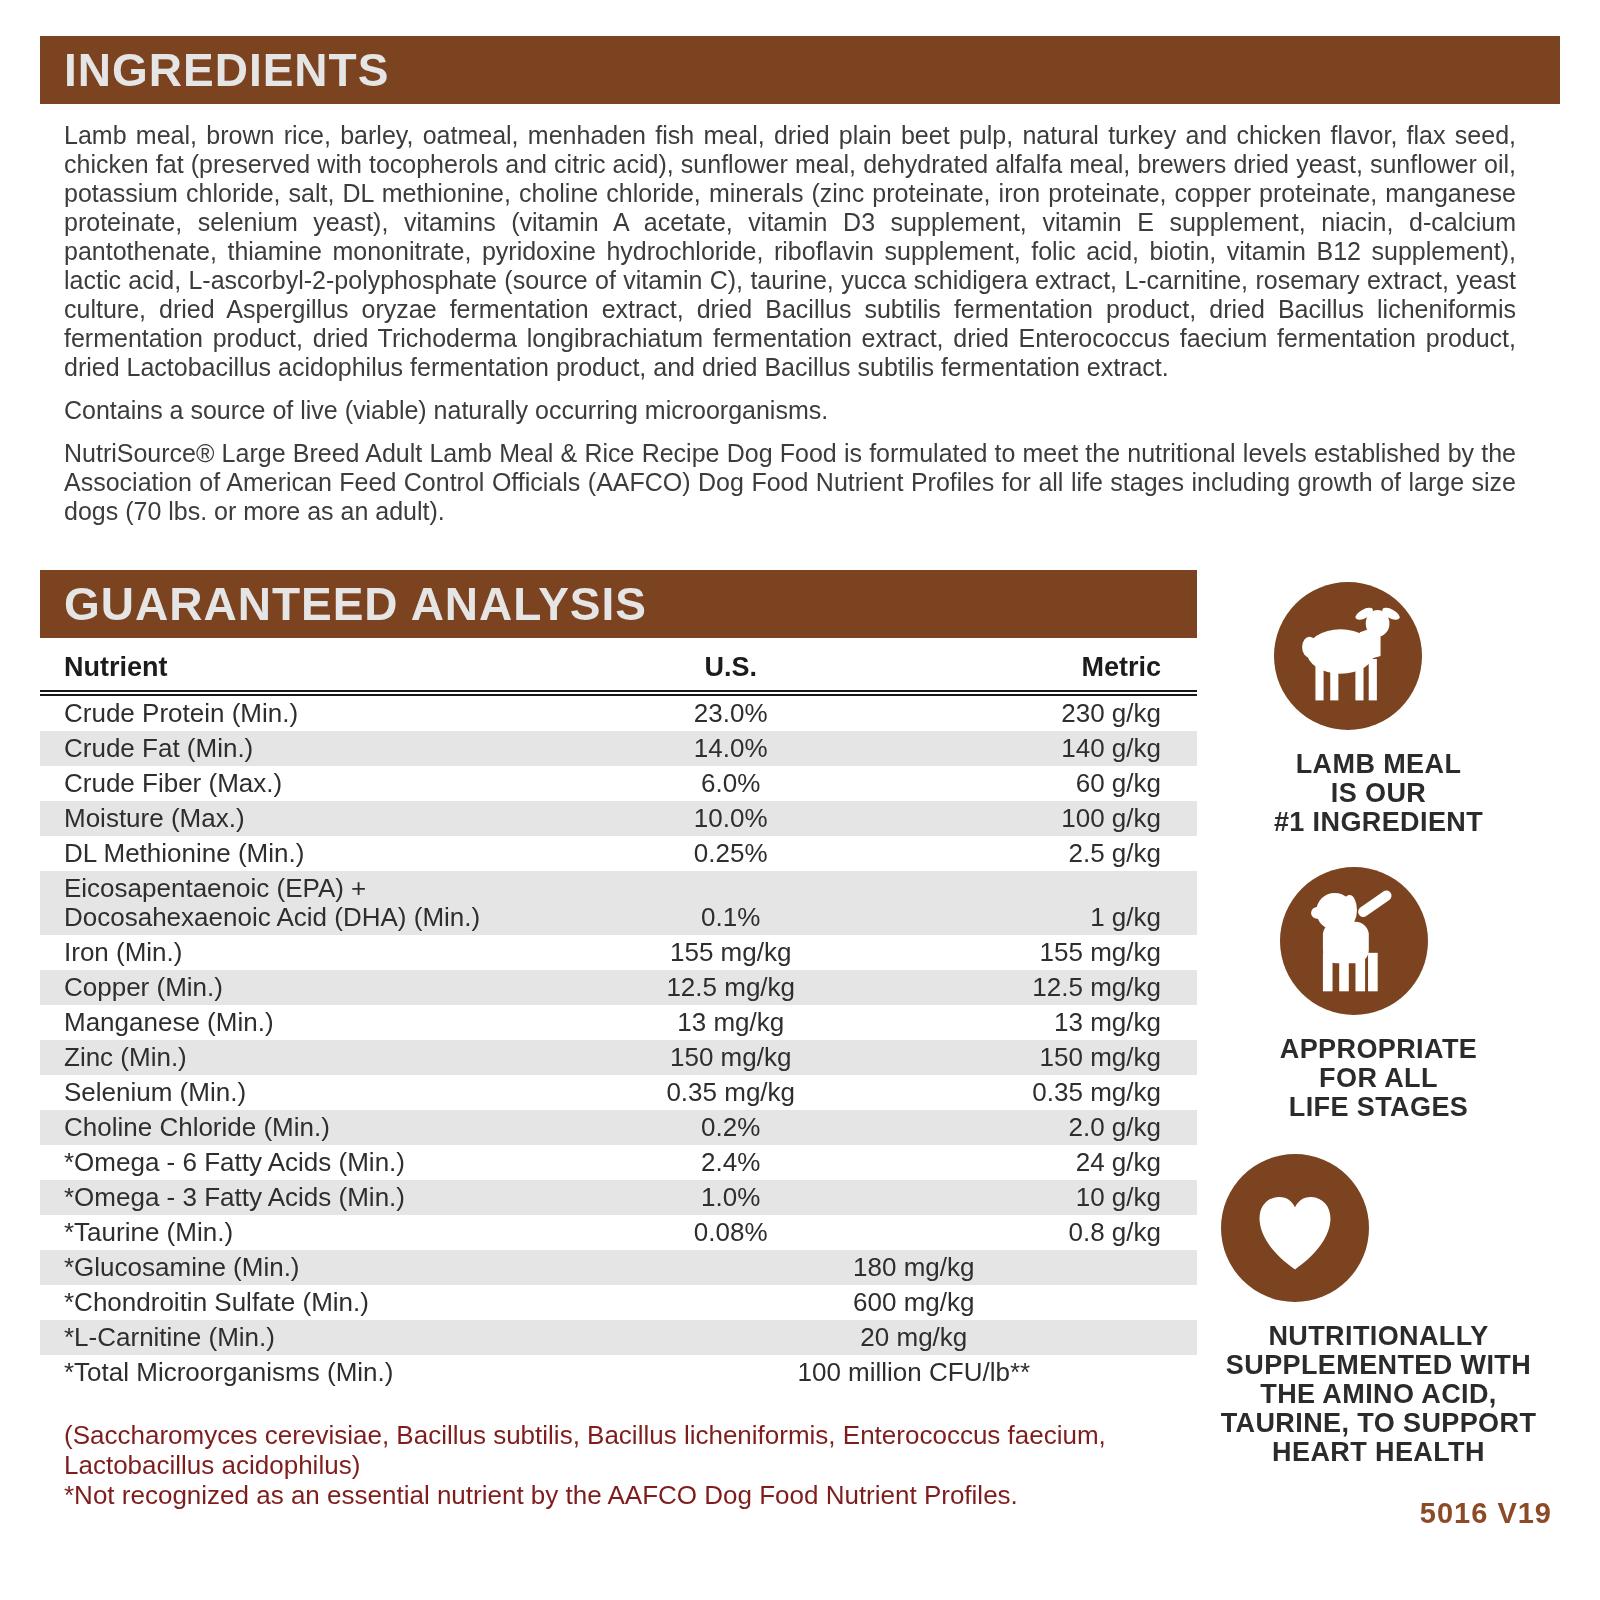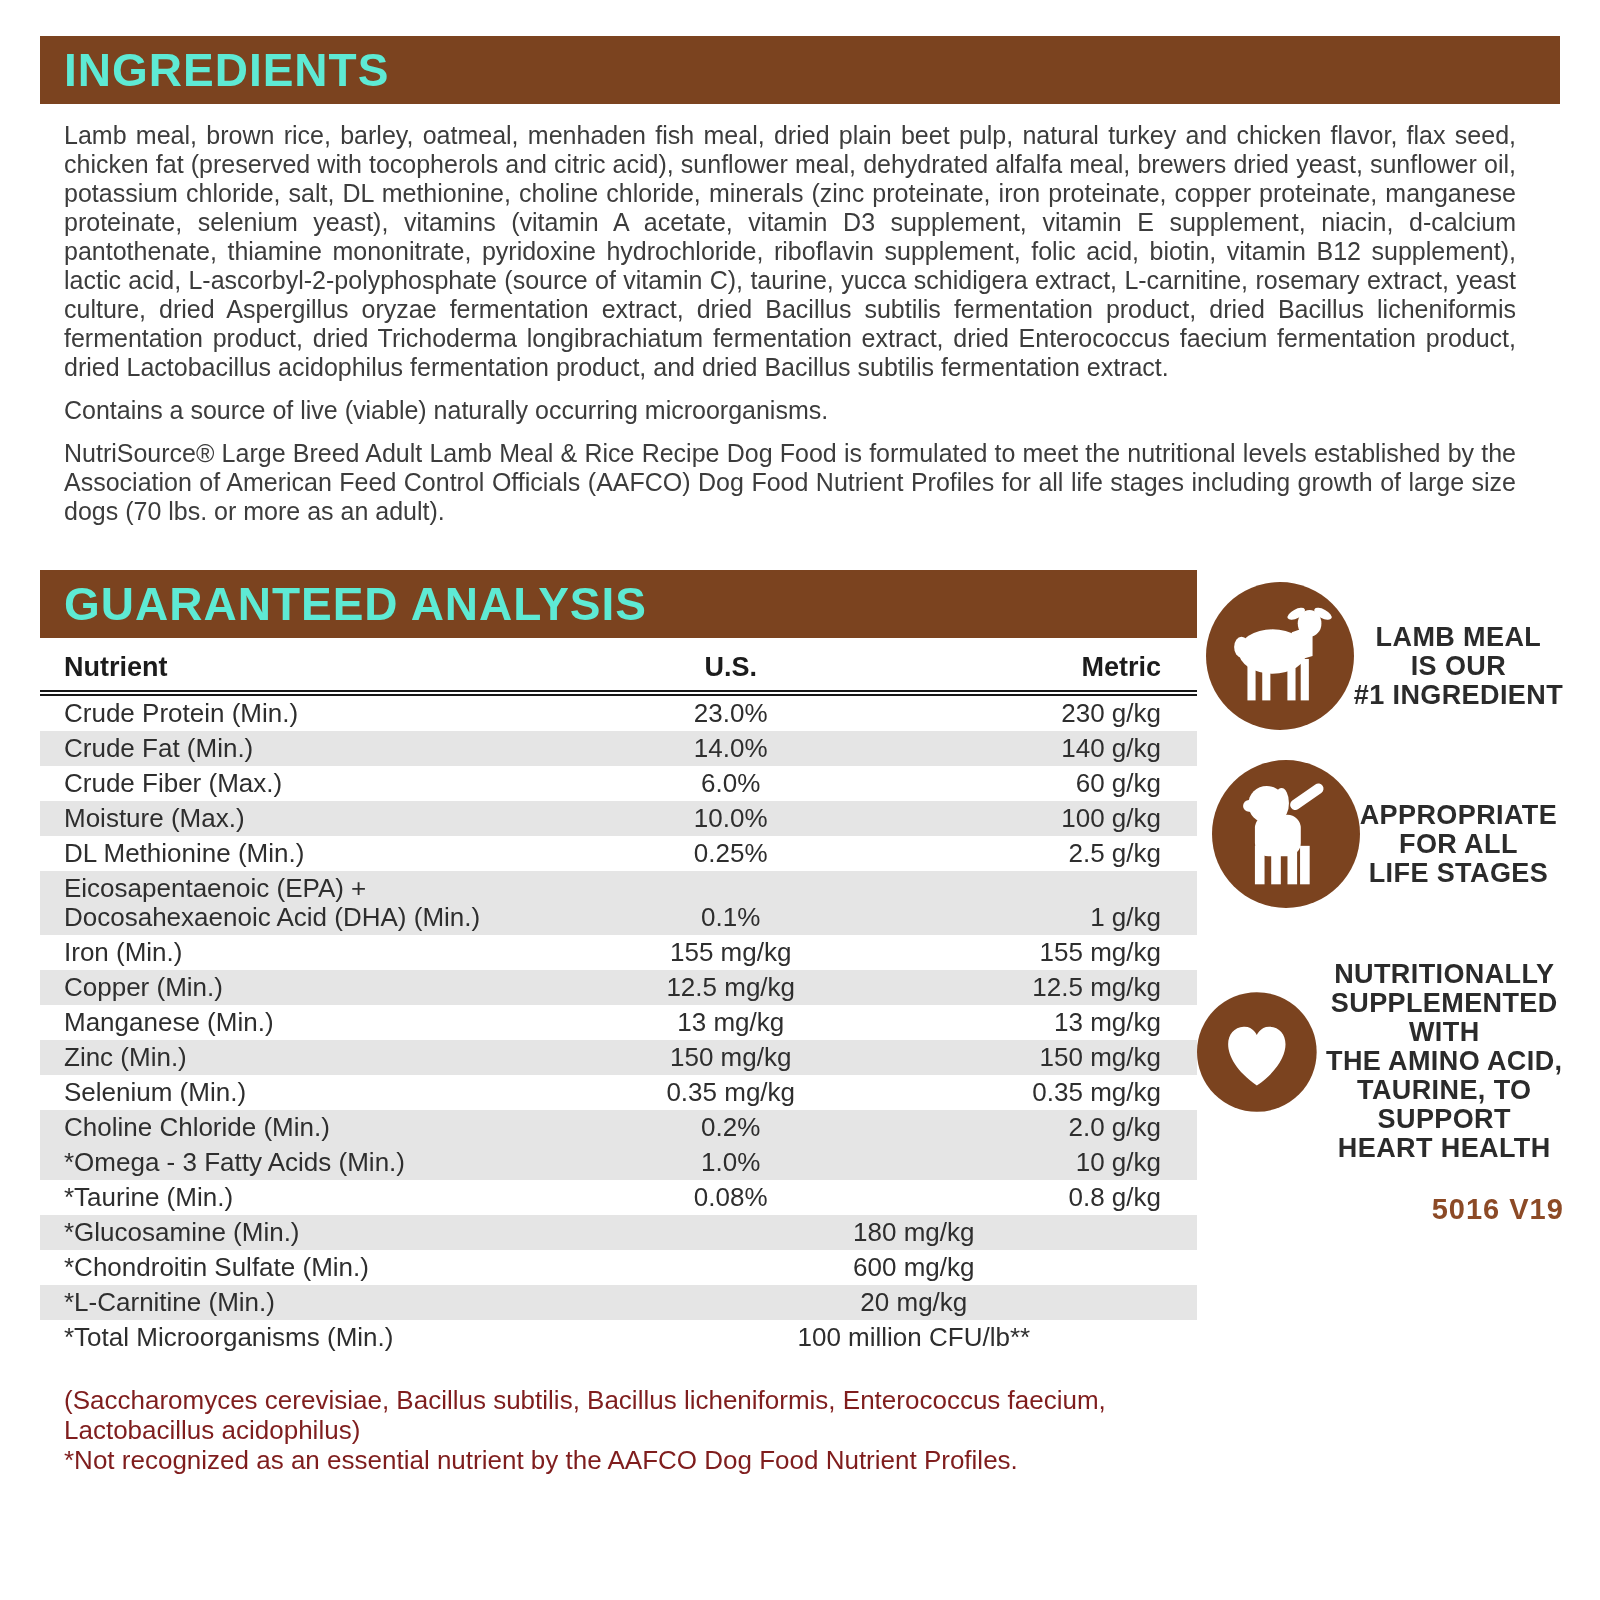--- a/index.html
+++ b/index.html
@@ -11,21 +11,21 @@
     --code:#8C4A26;
   }
   *{margin:0;padding:0;box-sizing:border-box;}
   html,body{background:#fff;}
   body{font-family:"Liberation Sans","DejaVu Sans",sans-serif;}
   .page{
     width:1600px;height:1600px;background:#fff;
     padding:36px 40px;position:relative;overflow:hidden;
   }
   .banner{
-    background:var(--brown);color:#5eead4;font-weight:800;
+    background:var(--brown);color:#e5e5e5;font-weight:800;
     font-size:46px;letter-spacing:1px;line-height:68px;height:68px;
     padding-left:24px;
   }
   .ing-text{margin-top:17px;}
   .para{
     color:var(--text);font-size:25px;line-height:29px;
     text-align:justify;margin:0 44px 0 24px;
   }
   .para + .para{margin-top:14px;}
   .para.noj{text-align:left;}
@@ -50,21 +50,21 @@
   td.us{text-align:center;}
   td.metric{text-align:right;padding-right:36px;}
   td.spanval{text-align:center;padding-left:70px;}
   td.vbottom{vertical-align:bottom;}
   tr.shade{background:var(--shade);}
   .footnotes{
     margin-top:30px;padding-left:24px;font-size:26px;color:#7f1d1d;
     line-height:30px;white-space:pre-line;
   }
   .footnote{margin:0;}
-  .badge{display:flex;flex-direction:row;align-items:center;}
+  .badge{display:flex;flex-direction:column;align-items:flex-start;}
   .badge-icon{width:148px;height:148px;}
   .badge-icon svg{width:100%;height:100%;display:block;}
   .icon-bg{fill:var(--brown);}
   .badge-caption{
     margin-top:20px;font-weight:800;font-size:27px;line-height:29px;
     color:var(--caption);text-align:center;white-space:pre-line;letter-spacing:0.4px;
   }
   #badge-lamb{margin-top:12px;}
   #badge-puppy{margin-top:30px;}
   #badge-heart{margin-top:32px;}
@@ -162,20 +162,25 @@
             </tr>
             <tr>
               <td class="name">Selenium (Min.)</td>
               <td class="us">0.35 mg/kg</td>
               <td class="metric">0.35 mg/kg</td>
             </tr>
             <tr class="shade">
               <td class="name">Choline Chloride (Min.)</td>
               <td class="us">0.2%</td>
               <td class="metric">2.0 g/kg</td>
+            </tr>
+            <tr>
+              <td class="name">*Omega - 6 Fatty Acids (Min.)</td>
+              <td class="us">2.4%</td>
+              <td class="metric">24 g/kg</td>
             </tr>
             <tr class="shade">
               <td class="name">*Omega - 3 Fatty Acids (Min.)</td>
               <td class="us">1.0%</td>
               <td class="metric">10 g/kg</td>
             </tr>
             <tr>
               <td class="name">*Taurine (Min.)</td>
               <td class="us">0.08%</td>
               <td class="metric">0.8 g/kg</td>

